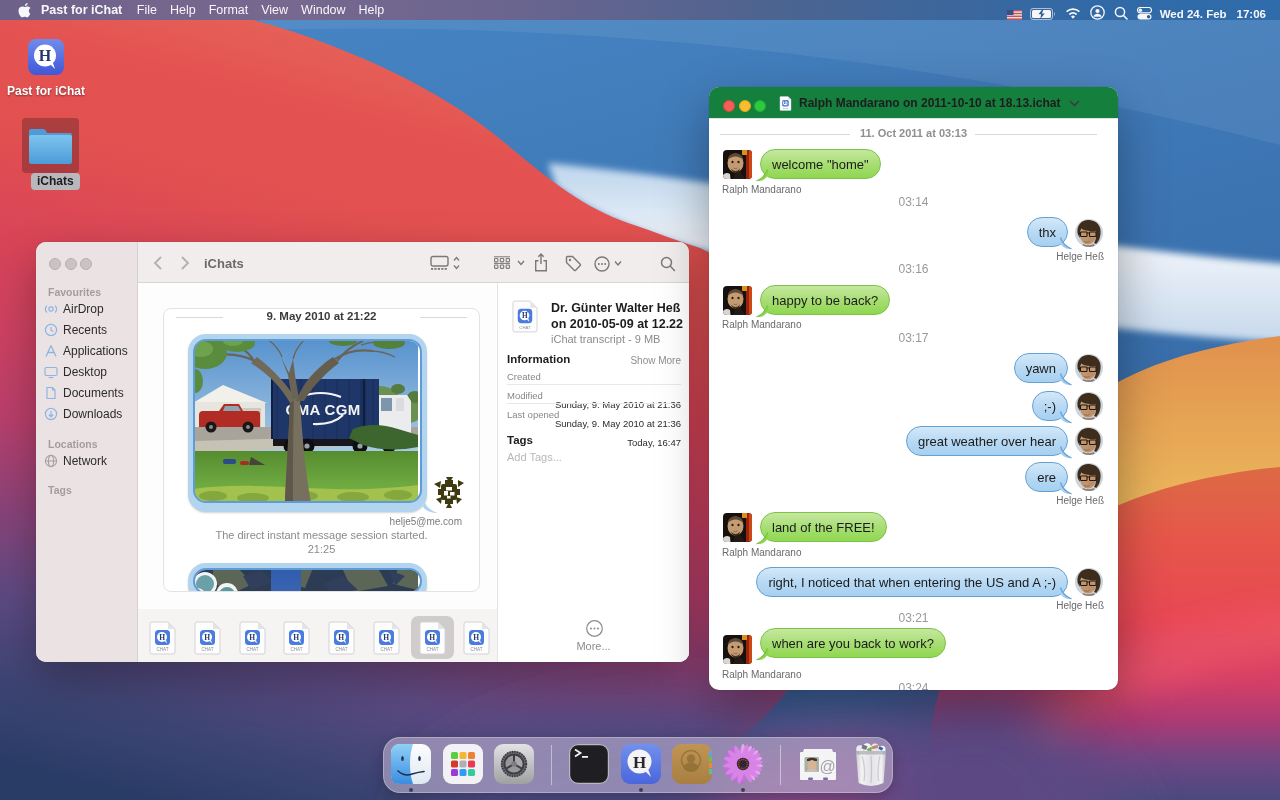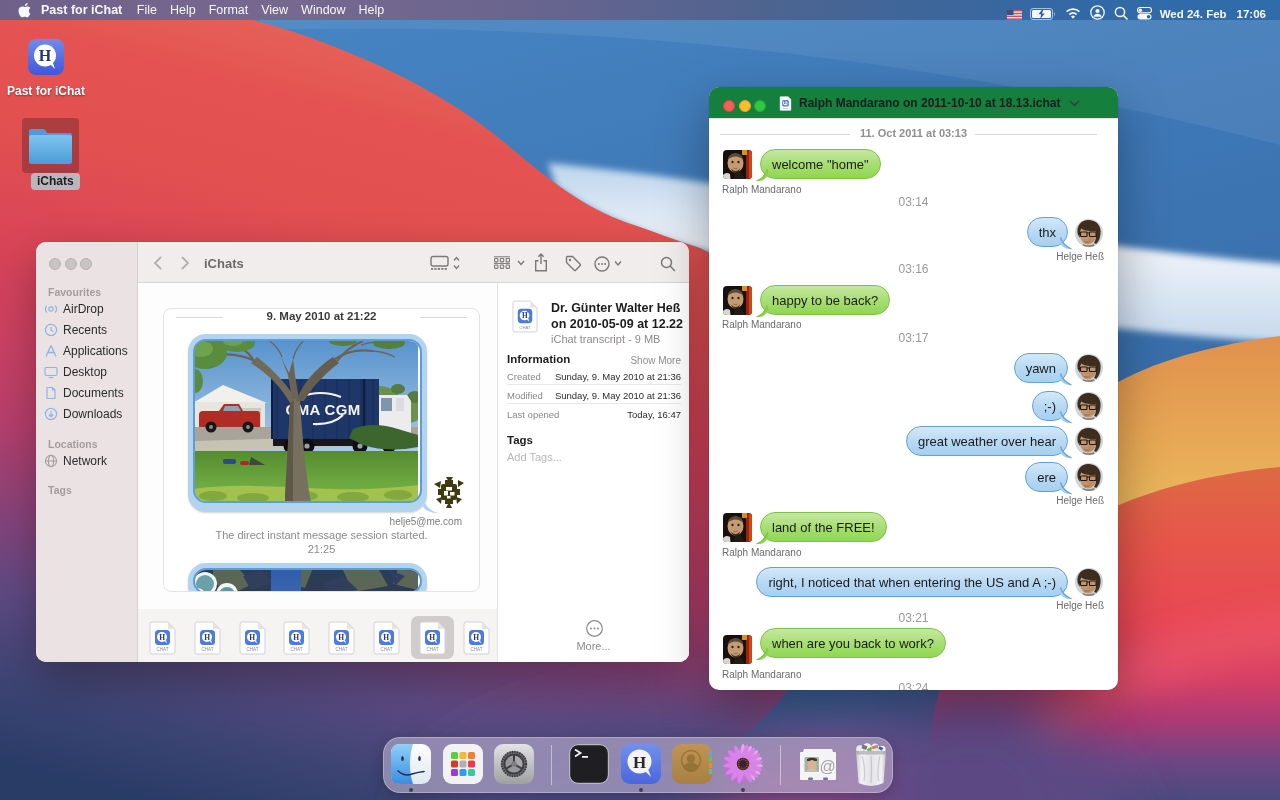--- a/index.html
+++ b/index.html
@@ -40,21 +40,21 @@
   .pbubble{position:absolute;left:24px;width:239px;background:#b3d4ee;border-radius:18px;
     box-shadow:0 1px 2px rgba(0,0,0,.18);}
   .pinner{margin:5px;width:229px;border:2px solid #5e9cd8;border-radius:13px;overflow:hidden;background:#fff;box-sizing:border-box;}
   .pinner svg{display:block;margin:-2px 0 0 -2px;}
   #fthumbs{position:absolute;left:0;top:326px;width:551px;height:53px;background:#f6f3f3;}
   .th{position:absolute;top:12px;width:27px;height:34px;}
   .thsel{position:absolute;left:273px;top:7px;width:43px;height:43px;background:#d1cccc;border-radius:7px;}
   #fpanel{position:absolute;left:461px;top:41px;width:192px;height:379px;background:#fff;
     border-left:1px solid #e8e3e3;box-sizing:border-box;}
   .infr{left:9px;width:174px;font-size:9.5px;color:#8a8686;white-space:nowrap;}
-  .infr b{float:right;font-weight:normal;color:#2b2b2d;}
+  .infr b{float:right;font-weight:normal;color:#2b2b2d;margin-top:28px;}
   .ihl{position:absolute;left:9px;width:174px;height:1px;background:#ece8e8;}
   
   #chat{left:709px;top:87px;width:409px;height:603px;border-radius:10px;background:#fff;
     box-shadow:0 20px 50px rgba(0,0,0,.34),0 0 1px rgba(0,0,0,.35);z-index:20;overflow:hidden;}
   #ctitle{position:absolute;left:0;top:0;width:100%;height:32px;border-bottom:1px solid #e2e2e2;
     box-sizing:border-box;background:#15803d;}
   .ctl{position:absolute;top:13px;width:12px;height:12px;border-radius:50%;box-sizing:border-box;}
   #ctext{position:absolute;left:69px;top:0;height:32px;display:flex;align-items:center;
      font-size:12px;font-weight:bold;color:#1d1d1f;white-space:nowrap;}
   .cdate{position:absolute;left:0;width:100%;text-align:center;font-size:11px;font-weight:bold;color:#8e8e93;}

